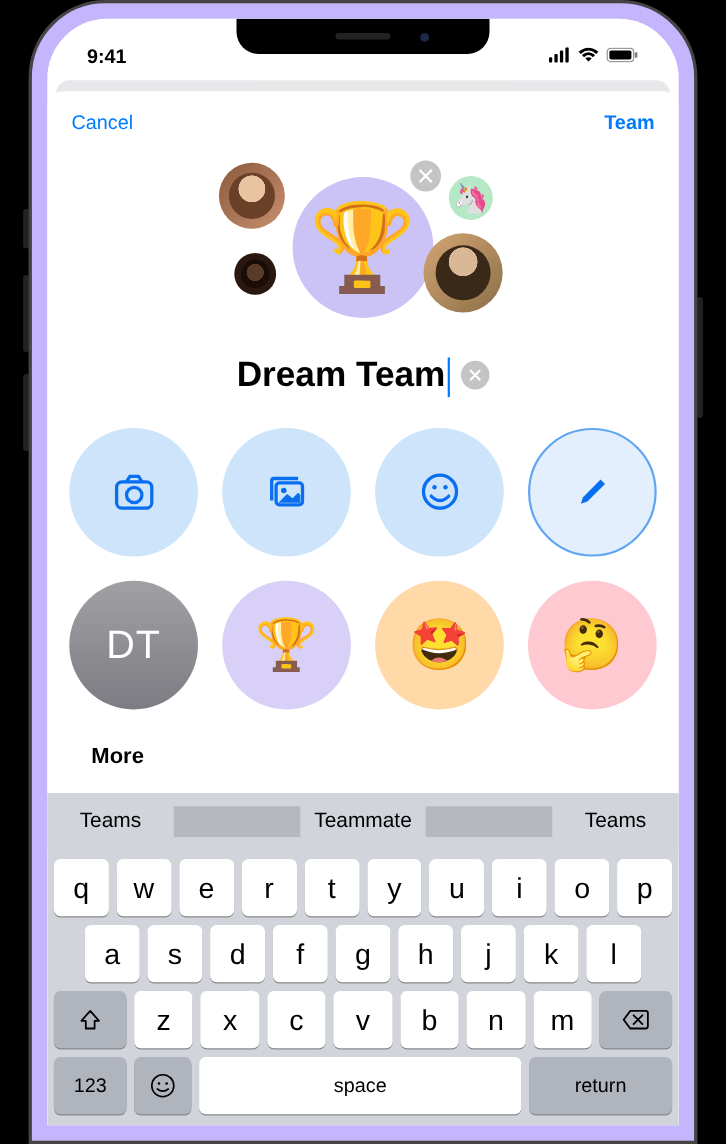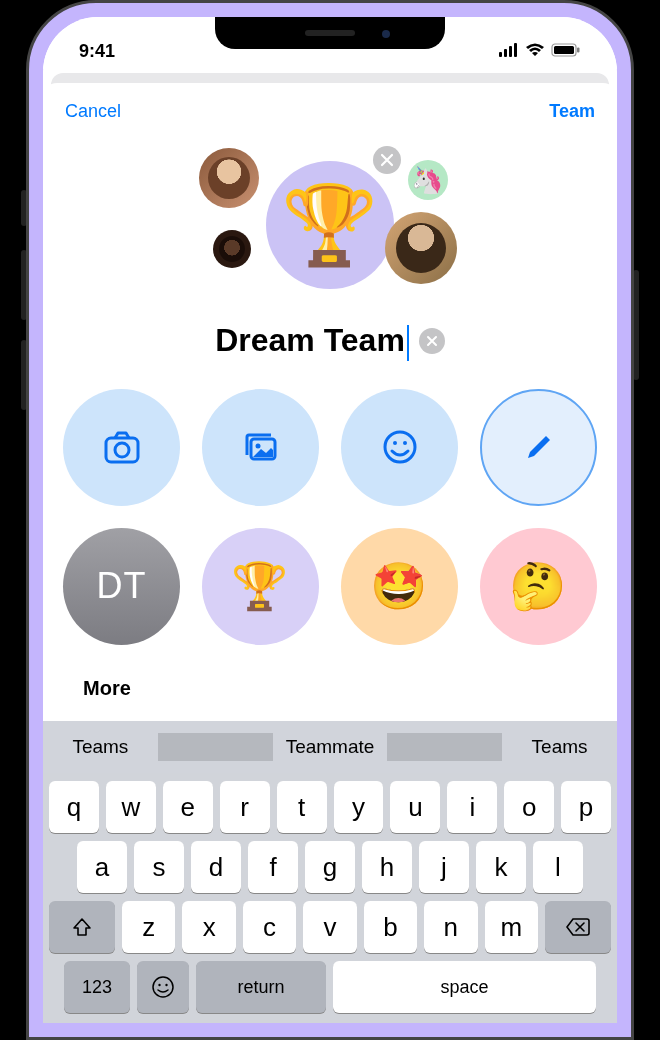--- a/index.html
+++ b/index.html
@@ -222,21 +222,21 @@
     flex:1;
     display:flex;
     align-items:center;
     justify-content:center;
     font-size:26px;
     color:#000;
   }
   .key.fn { background:#b0b4bc; font-size:18px; }
   .krow.r2 { padding-left:34px; padding-right:34px; }
   .krow.r3 .key.fn { flex:0 0 66px; }
-  .krow.r4 { padding:8px 21px 10px;justify-content:space-between; }
+  .krow.r4 { padding:8px 6px 10px;justify-content:space-between; }
   .krow.r4 .key { font-size:18px; }
   .krow.r4 .num { flex:0 0 66px; background:#b0b4bc;}
   .krow.r4 .emoji { flex:0 0 52px; background:#b0b4bc; font-size:26px;}
   .krow.r4 .space { flex:1; }
   .krow.r4 .return { flex:0 0 130px; background:#b0b4bc;}
   .face {
     width:70%; height:70%;
     border-radius:50%;
   }
 </style>
@@ -419,19 +419,19 @@
         <div class="krow r4">
           <div class="key num">123</div>
           <div class="key emoji">
             <svg width="26" height="26" viewBox="0 0 26 26">
                 <circle cx="13" cy="13" r="10" fill="none" stroke="#000" stroke-width="1.5"></circle>
                 <circle cx="9.5" cy="11" r="1.2" fill="#000"></circle>
                 <circle cx="16.5" cy="11" r="1.2" fill="#000"></circle>
                 <path d="M8 16 Q13 20 18 16" fill="none" stroke="#000" stroke-width="1.5" stroke-linecap="round"></path>
               </svg>
           </div>
+          <div class="key space">space</div>
           <div class="key return">return</div>
-          <div class="key space">space</div>
         </div>
       </div>
     </div>
   </div>
 </div>
 
 </body></html>

